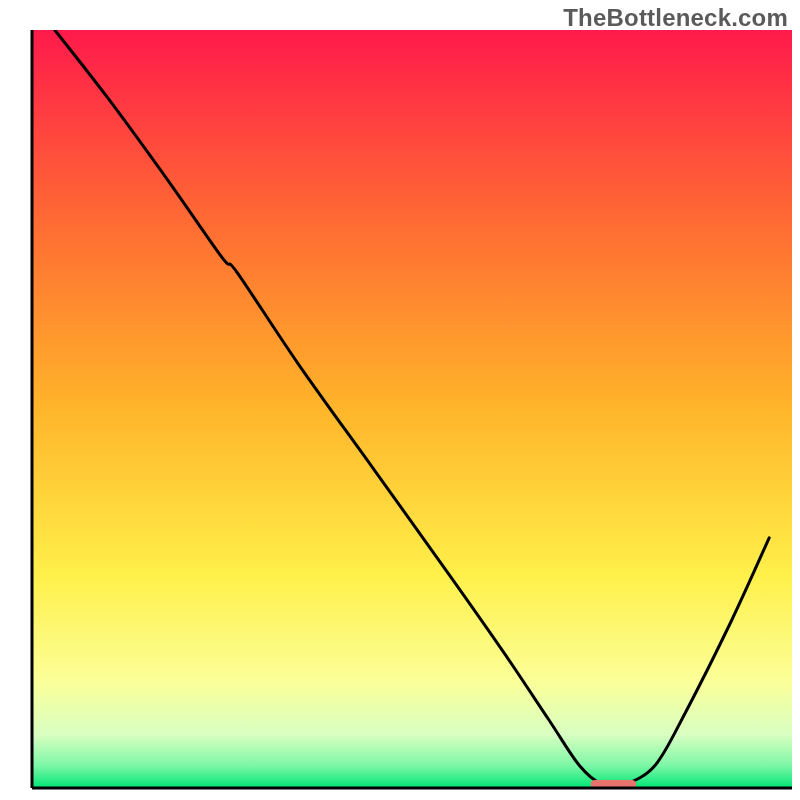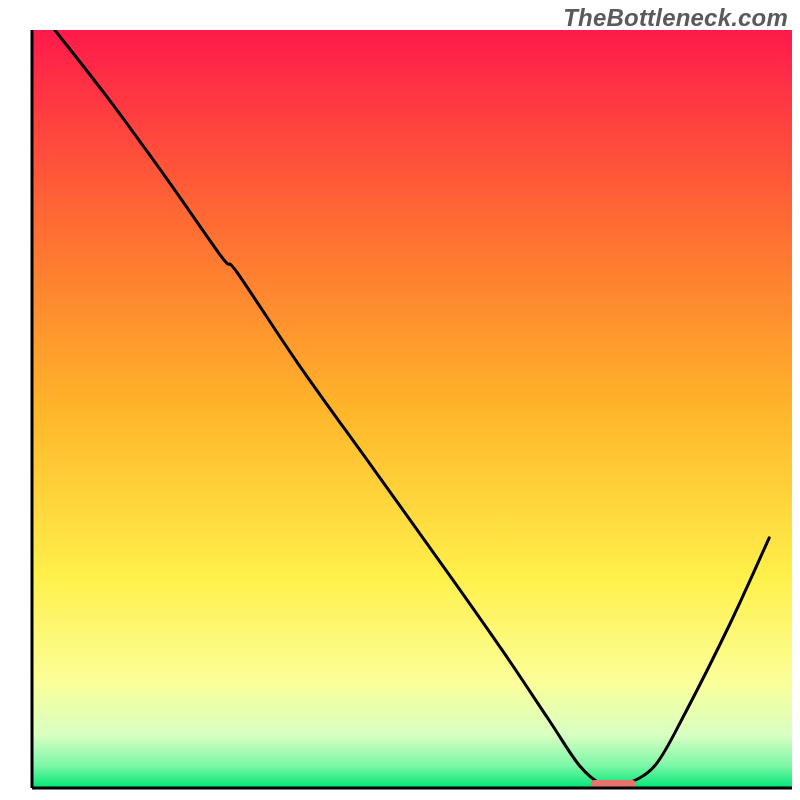--- a/index.html
+++ b/index.html
@@ -18,21 +18,20 @@
   }
   .watermark {
     position: absolute;
     top: 4px;
     right: 12px;
     font-size: 24px;
     font-weight: 600;
     color: #5a5a5a;
     letter-spacing: 0.2px;
     z-index: 5;
-    font-style: italic;
   }
   svg.plot {
     position: absolute;
     top: 0;
     left: 0;
   }
 </style>
 </head>
 <body>
 

